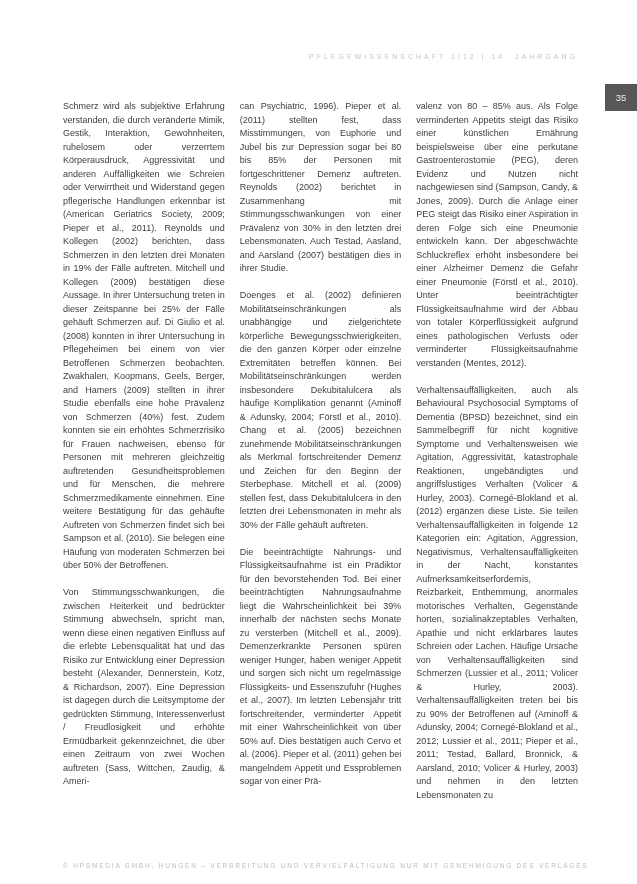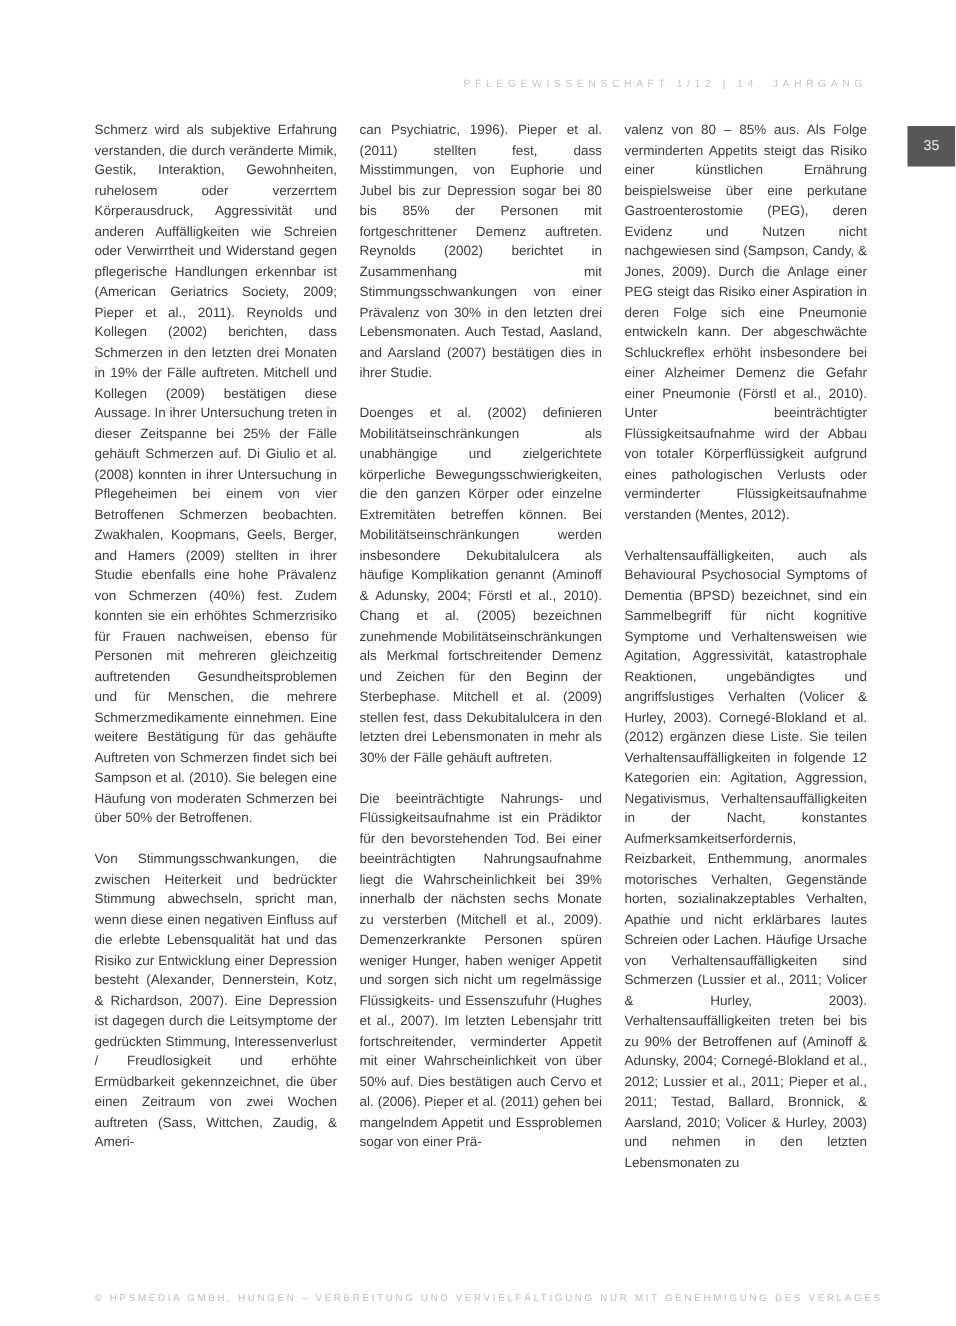--- a/index.html
+++ b/index.html
@@ -51,20 +51,21 @@
   }
   .col {
     flex: 1 1 0;
     font-size: 9px;
     line-height: 13.5px;
     color: #3d3d3d;
     text-align: justify;
     hyphens: auto;
     -webkit-hyphens: auto;
     overflow: hidden;
+    margin-top: 20px;
   }
   .col p {
     margin: 0 0 13.5px 0;
   }
   .page-footer {
     position: absolute;
     top: 862px;
     left: 63px;
     width: 515px;
     text-align: right;

